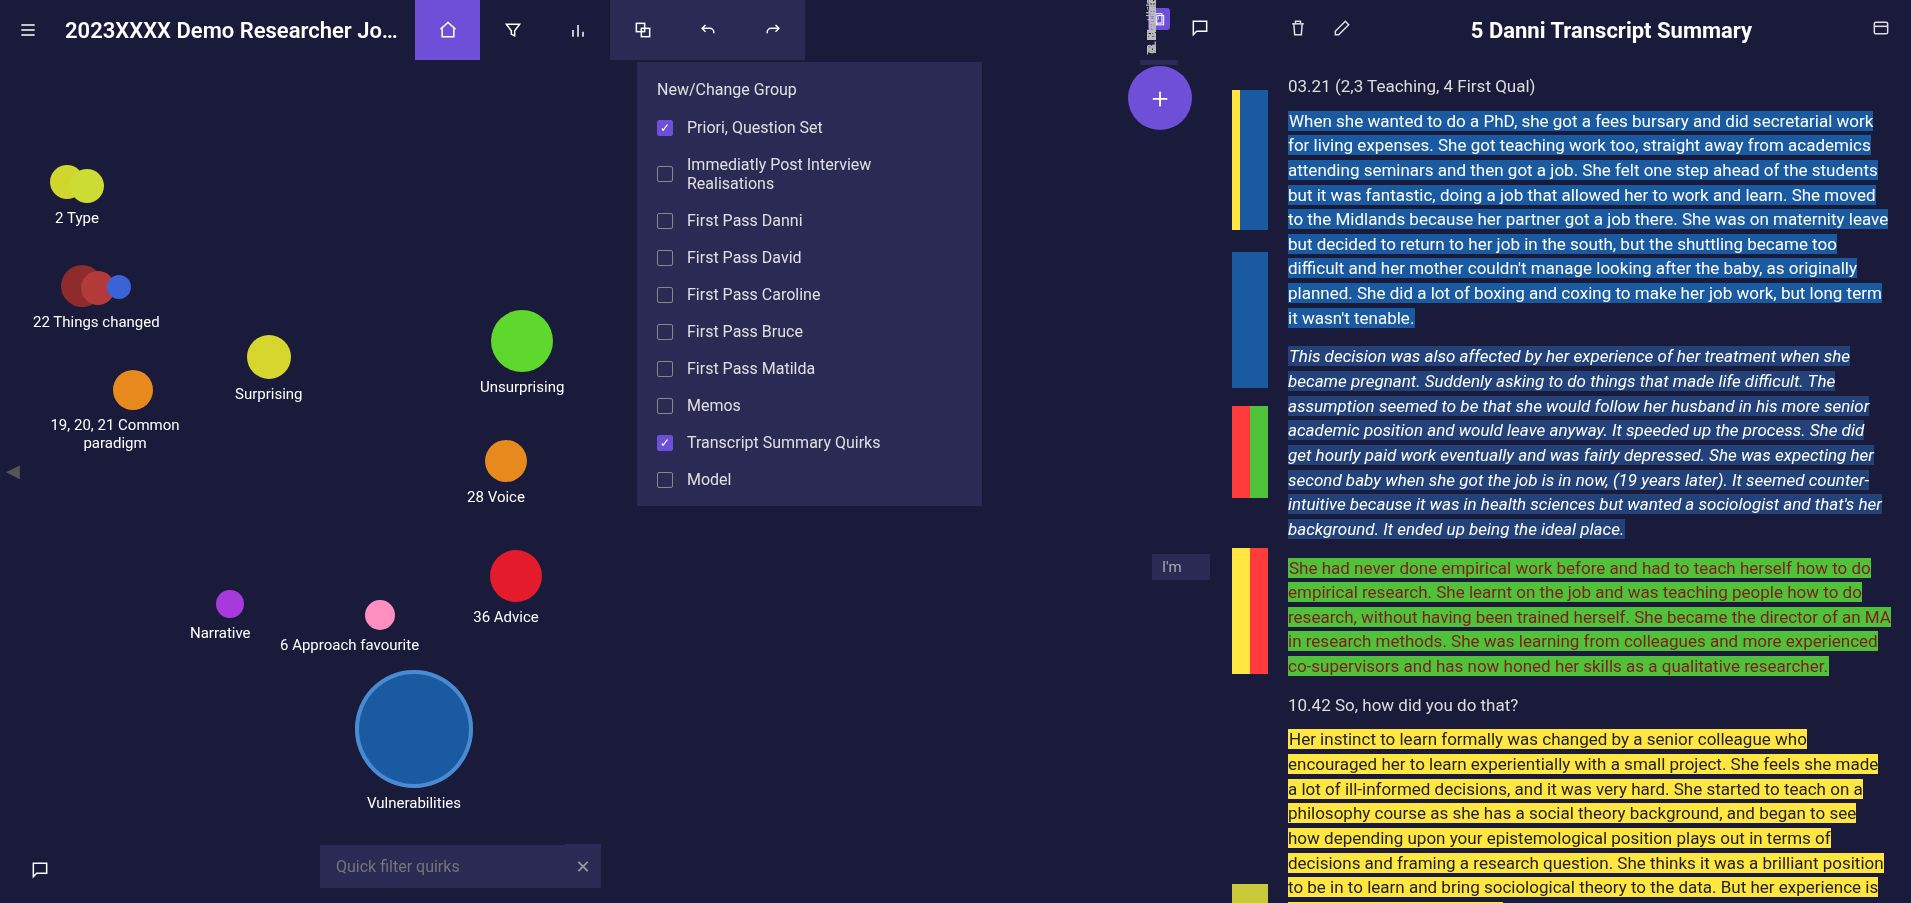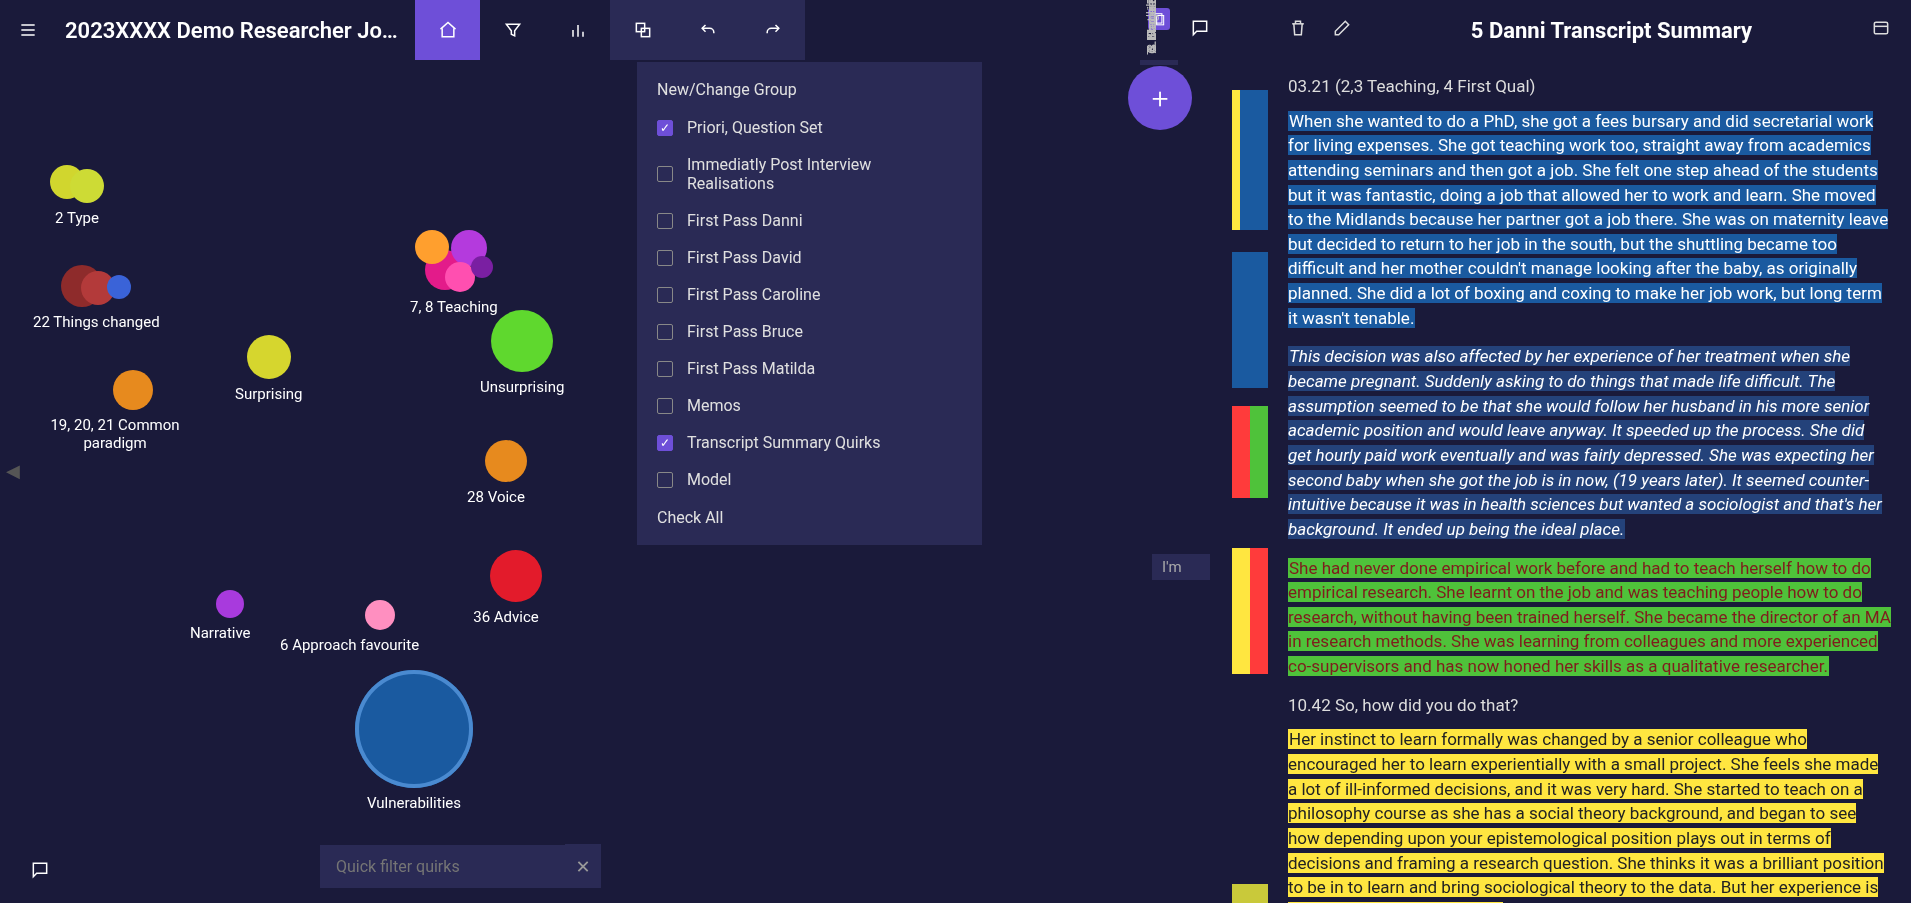--- a/index.html
+++ b/index.html
@@ -144,30 +144,20 @@
             <div class="bubble" style="width: 24px; height: 24px; background: rgb(58, 99, 216); position: absolute; left: 46px; top: 10px;"></div>
           </div>
           <div class="node-label">22 Things changed</div>
         </div>
         <div class="node" style="left: 25px; top: 310px;">
           <div class="bubble-wrap" style="width: 76px; height: 40px;">
             <div class="bubble" style="width: 40px; height: 40px; background: rgb(231, 138, 30); position: absolute; left: 36px; top: 0px;"></div>
           </div>
           <div class="node-label">19, 20, 21 Common paradigm</div>
         </div>
-        <div class="node" style="left: 410px; top: 170px;">
-          <div class="bubble-wrap" style="width: 78px; height: 62px;">
-            <div class="bubble" style="width: 40px; height: 40px; background: rgb(227, 27, 138); position: absolute; left: 10px; top: 20px;"></div>
-            <div class="bubble" style="width: 34px; height: 34px; background: rgb(255, 159, 46); position: absolute; left: 0px; top: 0px;"></div>
-            <div class="bubble" style="width: 36px; height: 36px; background: rgb(180, 58, 221); position: absolute; left: 36px; top: 0px;"></div>
-            <div class="bubble" style="width: 30px; height: 30px; background: rgb(255, 79, 176); position: absolute; left: 30px; top: 32px;"></div>
-            <div class="bubble" style="width: 22px; height: 22px; background: rgb(122, 31, 162); position: absolute; left: 56px; top: 26px;"></div>
-          </div>
-          <div class="node-label">7, 8 Teaching</div>
-        </div>
         <div class="node" style="left: 235px; top: 275px;">
           <div class="bubble-wrap" style="width: 44px; height: 44px;">
             <div class="bubble" style="width: 44px; height: 44px; background: rgb(214, 214, 46); position: absolute; left: 0px; top: 0px;"></div>
           </div>
           <div class="node-label">Surprising</div>
         </div>
         <div class="node" style="left: 480px; top: 250px; justify-content: flex-end;">
           <div class="bubble-wrap" style="width: 62px; height: 62px;">
             <div class="bubble" style="width: 62px; height: 62px; background: rgb(95, 216, 46); position: absolute; left: 0px; top: 0px;"></div>
           </div>
@@ -242,21 +232,20 @@
           </div>
           <div class="dd-item">
             <div class="chk on">✓</div>
             <span>Transcript Summary Quirks</span>
           </div>
           <div class="dd-item">
             <div class="chk"></div>
             <span>Model</span>
           </div>
         </div>
-      <div class="dd-footer">Check All</div>
     </div>
 
     <div class="caret-left">◀</div>
 
     <div class="quickfilter">
       <input class="qf-input" placeholder="Quick filter quirks" style="">
       <div class="qf-close">✕</div>
     </div>
     <div class="comment-btn">
       <svg class="ico" viewBox="0 0 24 24">

